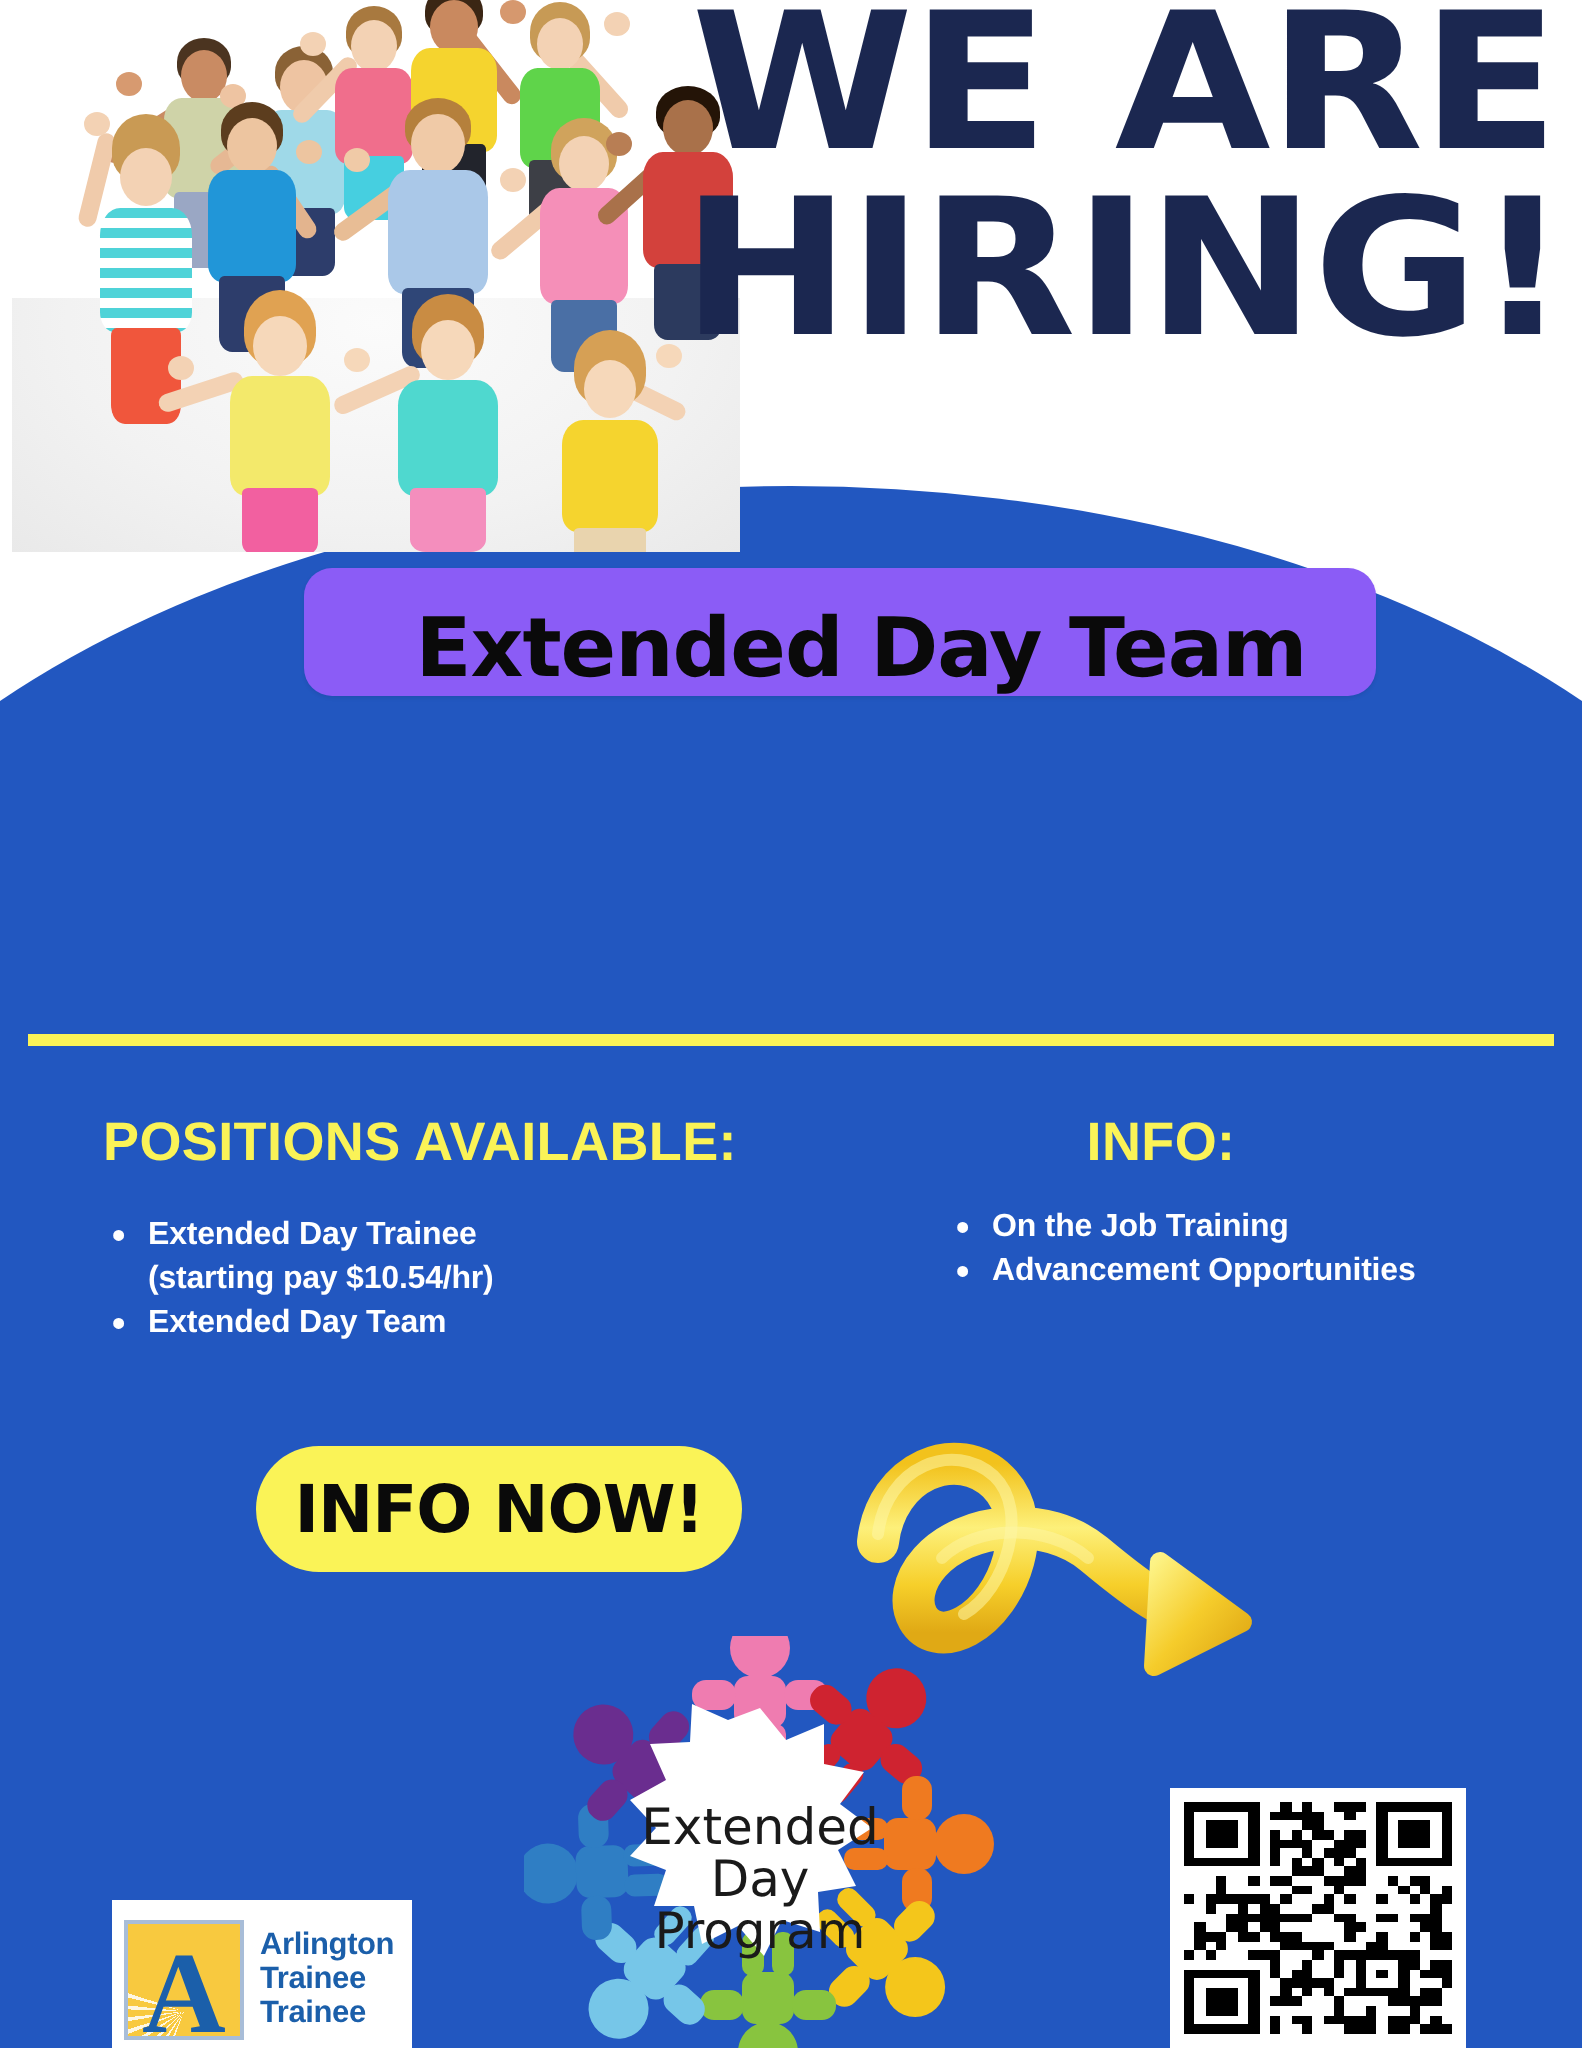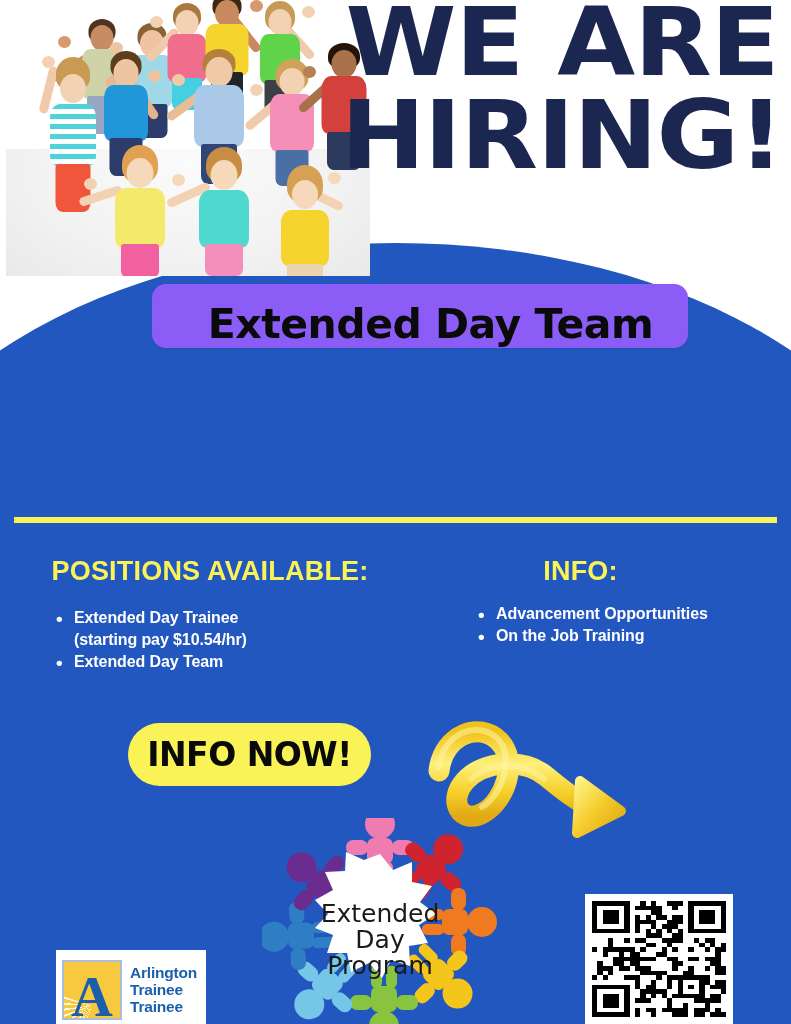--- a/index.html
+++ b/index.html
@@ -477,22 +477,22 @@
       </li>
       <li>
         <span>Extended Day Team</span>
       </li>
     </ul>
   </div>
 
   <div class="col-info">
     <div class="col-heading">INFO:</div>
     <ul class="bullets">
+      <li>On the Job Training</li>
       <li>Advancement Opportunities</li>
-      <li>On the Job Training</li>
     </ul>
   </div>
 
   <button class="apply-btn">INFO NOW!</button>
 
   <div class="arrow-wrap">
     <svg viewBox="0 0 230 135" width="230" height="135" aria-hidden="true">
       <defs>
         <linearGradient id="goldA" x1="0" y1="0" x2="0" y2="1">
           <stop offset="0%" stop-color="#f2c21c"></stop>

